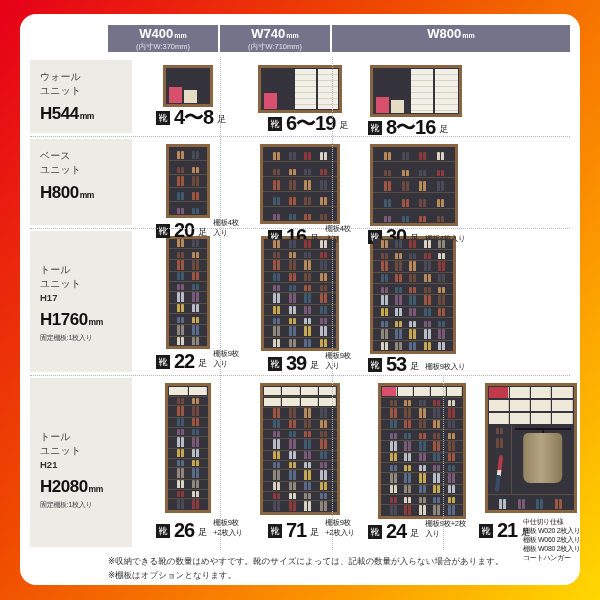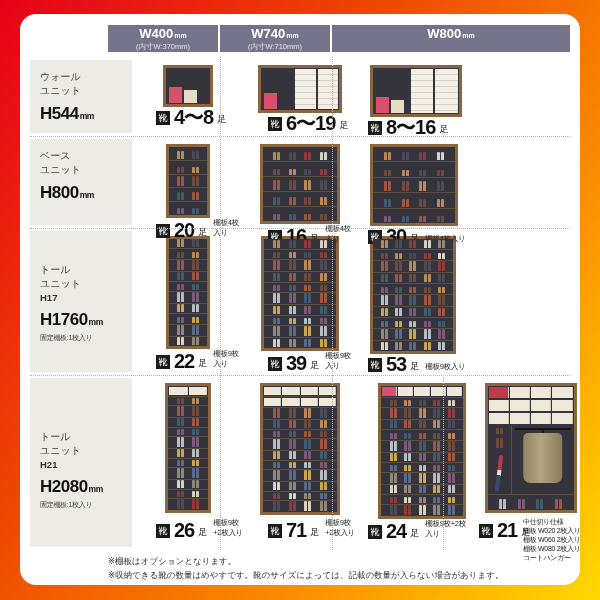--- a/index.html
+++ b/index.html
@@ -1684,18 +1684,18 @@
     </div>
 
     <div class="hl" style="top:122px"></div>
     <div class="hl" style="top:214px"></div>
     <div class="hl" style="top:361px"></div>
     <div class="vl" style="left:200px;top:43px;height:493px"></div>
     <div class="vl" style="left:312px;top:43px;height:493px"></div>
     <div class="vl" style="left:423px;top:361px;height:175px"></div>
 
     <div class="fns">
+      <div>※収納できる靴の数量はめやすです。靴のサイズによっては、記載の数量が入らない場合があります。</div>
       <div>※棚板はオプションとなります。</div>
-      <div>※収納できる靴の数量はめやすです。靴のサイズによっては、記載の数量が入らない場合があります。</div>
     </div>
 
   </div>
 </div>
 
 </body></html>

